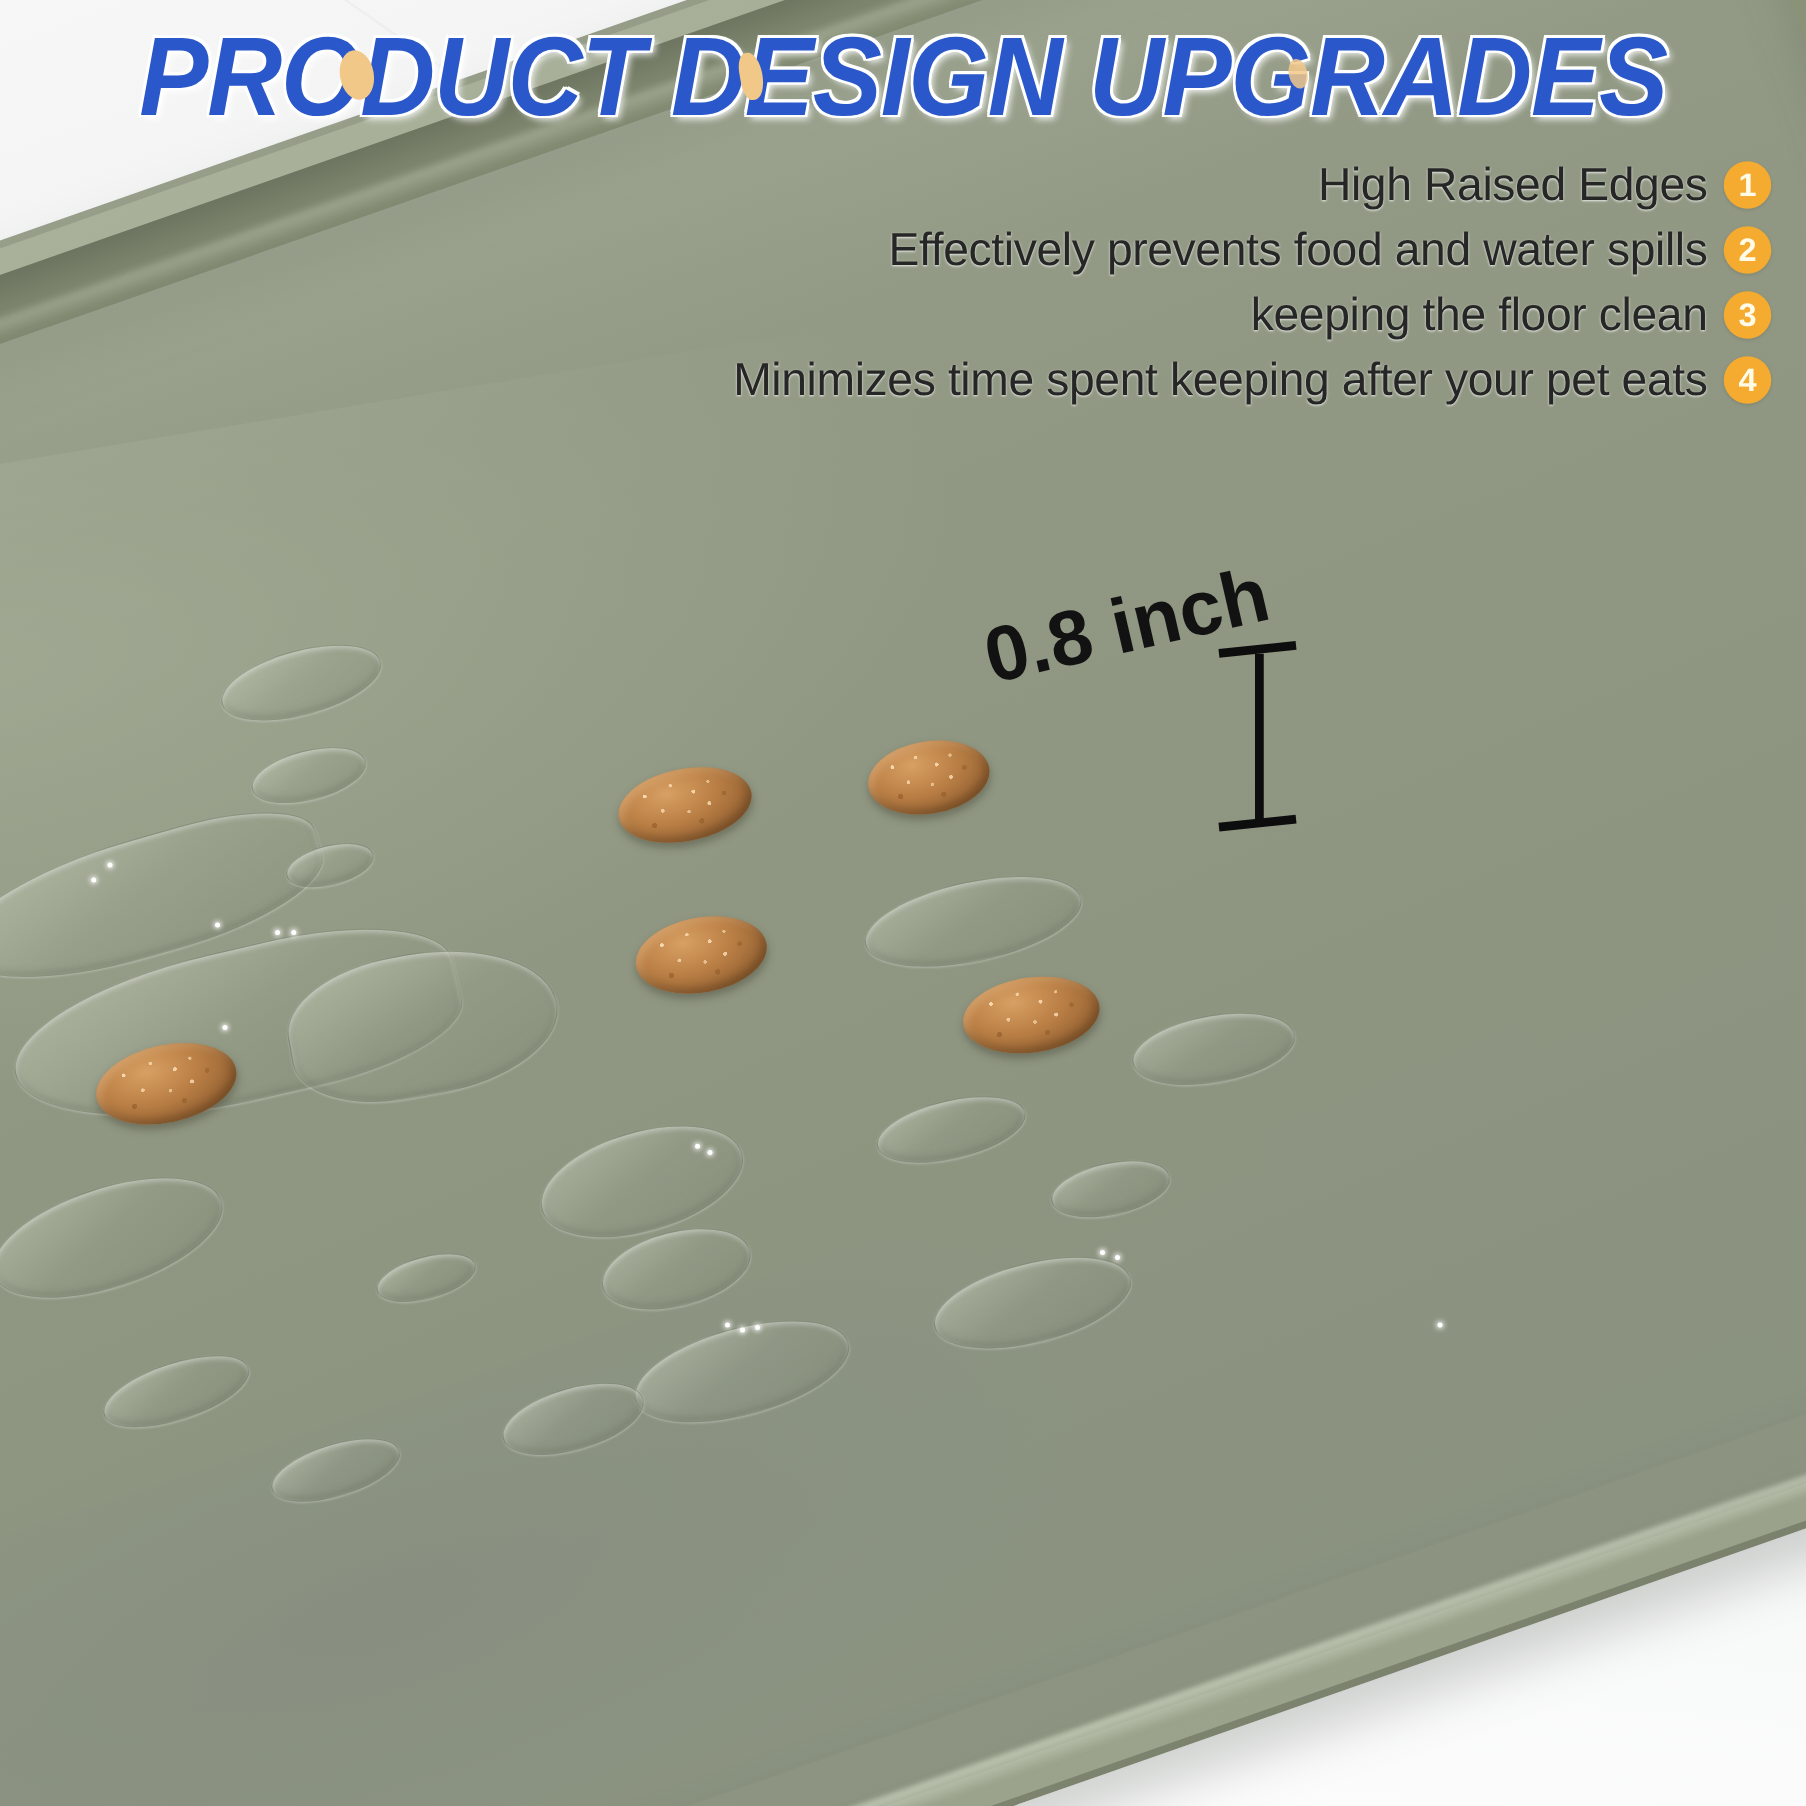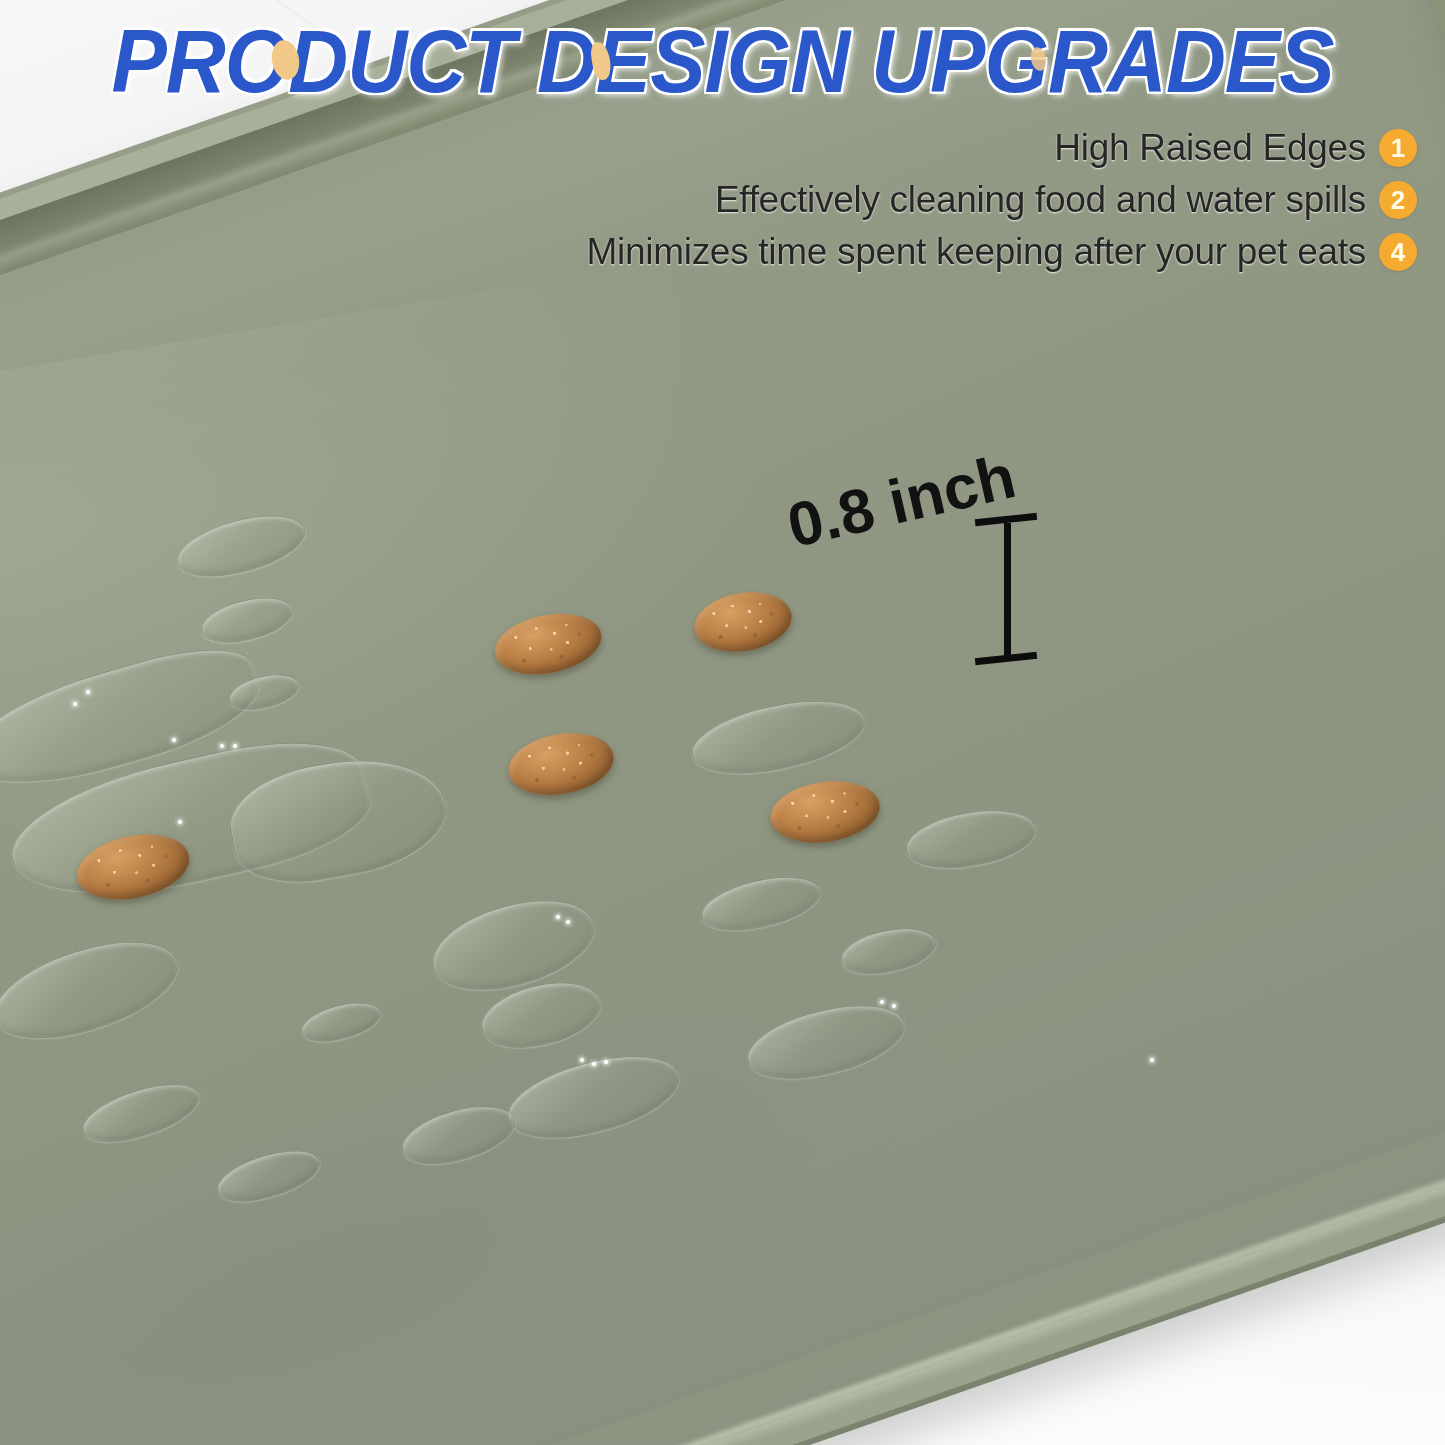--- a/index.html
+++ b/index.html
@@ -338,22 +338,26 @@
   <div class="counter-dot cd1"></div>
   <div class="counter-dot cd2"></div>
   <div class="counter-dot cd3"></div>
 
   <div class="features">
     <div class="feature-row">
       <div class="feature-text">High Raised Edges</div>
       <div class="badge">1</div>
     </div>
     <div class="feature-row">
-      <div class="feature-text">Effectively cleaning food and water spills</div>
+      <div class="feature-text">Effectively prevents food and water spills</div>
       <div class="badge">2</div>
+    </div>
+    <div class="feature-row">
+      <div class="feature-text">keeping the floor clean</div>
+      <div class="badge">3</div>
     </div>
     <div class="feature-row">
       <div class="feature-text">Minimizes time spent keeping after your pet eats</div>
       <div class="badge">4</div>
     </div>
   </div>
 
 </div>
 
 </body></html>

